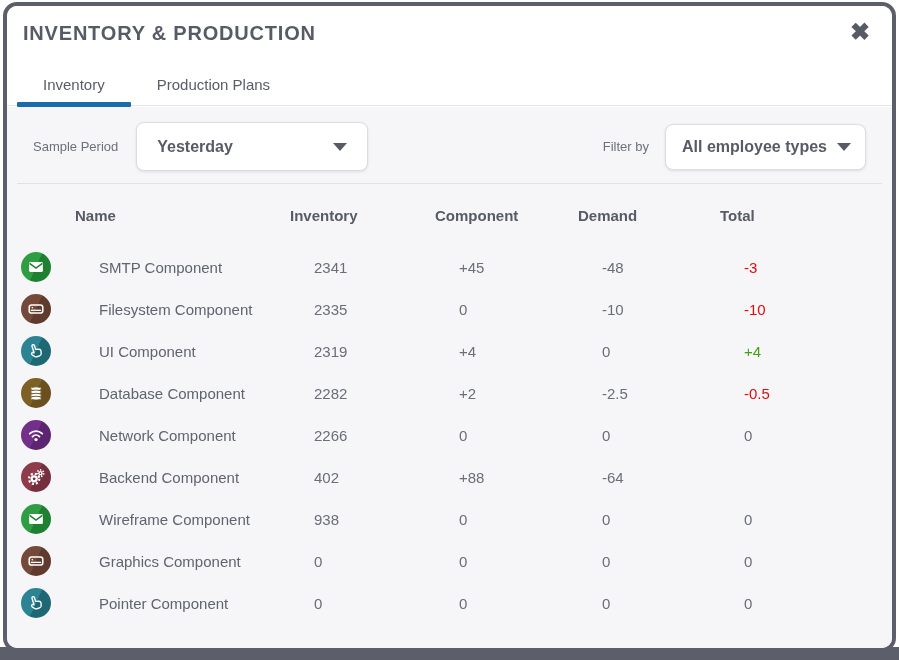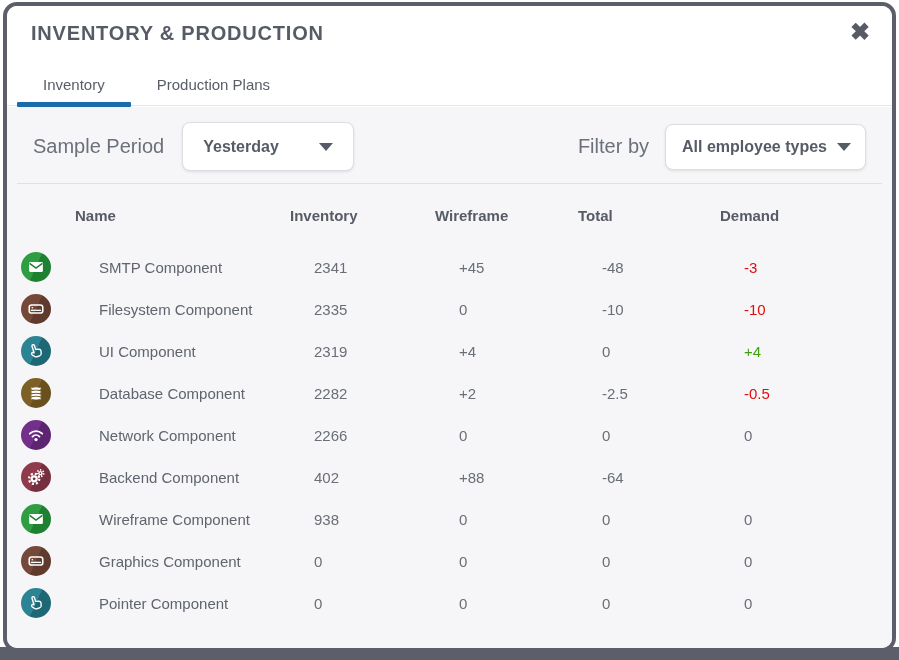--- a/index.html
+++ b/index.html
@@ -6,42 +6,42 @@
   html, body { width: 899px; height: 660px; overflow: hidden; background: #ffffff;
     font-family: "Liberation Sans", sans-serif; }
 
   .bottom-bar { position: absolute; left: 0; right: 0; bottom: 0; height: 13px; background: #5c5f6a; }
 
   .dialog { position: absolute; top: 2px; left: 3px; right: 3px; bottom: 8px;
     background: #ffffff; border: 4px solid #5c5f6a; border-radius: 14px; overflow: hidden; }
 
   
   .dlg-header { position: relative; height: 58px; background: #fff; }
-  .dlg-title { position: absolute; left: 24px; top: 16px; font-size: 20px; font-weight: bold;
+  .dlg-title { position: absolute; left: 16px; top: 16px; font-size: 20px; font-weight: bold;
     letter-spacing: 0.8px; color: #565b66; }
   .close-btn { position: absolute; right: 22px; top: 12px; font-size: 24px; font-weight: bold;
     color: #565b66; cursor: pointer; line-height: 1.2; }
 
   
   .tabbar { position: relative; height: 42px; border-bottom: 1px solid #e5e5e9; padding-left: 10px;
     display: flex; align-items: stretch; background: #fff; }
   .tab { position: relative; display: flex; align-items: center; justify-content: center;
     padding: 0 26px; font-size: 15px; color: #585d67; cursor: pointer; }
   .tab.active::after { content: ""; position: absolute; left: 0; right: 0; bottom: -2px;
     height: 5px; background: var(--accent); border-radius: 1px; }
 
   
   .content { position: absolute; top: 101px; left: 0; right: 0; bottom: 0; background: #f6f6f8; }
 
   .filter-row { display: flex; align-items: center; padding: 15px 26px 12px 26px; }
-  .filter-label { font-size: 20px; color: #6b707a; text-align: center; }
+  .filter-label { font-size: 13px; color: #6b707a; text-align: center; }
   .dropdown { display: flex; align-items: center; justify-content: space-between;
     background: #fff; border: 1px solid #dcdce1; border-radius: 8px;
     box-shadow: 0 1px 3px rgba(0,0,0,0.10); cursor: pointer; }
-  .dd-period { width: 172px; height: 49px; margin-left: 18px; padding: 0 20px; }
+  .dd-period { width: 232px; height: 49px; margin-left: 18px; padding: 0 20px; }
   .dd-filter { width: 201px; height: 46px; margin-left: 16px; padding: 0 16px; }
   .dd-value { font-size: 16px; font-weight: bold; color: #565b66; white-space: nowrap; }
   .dd-caret { width: 0; height: 0; border-left: 7px solid transparent;
     border-right: 7px solid transparent; border-top: 8px solid #565b66; margin-left: 10px; }
   .spacer { flex: 1; }
 
   .divider { border-top: 1px solid #e1e1e5; margin: 0 10px; }
 
   
   .tbl-header, .tbl-row { display: grid;
@@ -95,23 +95,23 @@
         <span class="dd-caret"></span>
       </div>
     </div>
 
     <div class="divider"></div>
 
     <div class="tbl-header">
       <div class="col"></div>
       <div class="col">Name</div>
       <div class="col">Inventory</div>
-      <div class="col">Wireframe</div>
+      <div class="col">Component</div>
+      <div class="col">Demand</div>
       <div class="col">Total</div>
-      <div class="col">Demand</div>
     </div>
 
     <div>
   <div class="tbl-row">
     <div class="icon-cell">
       <span class="icon-circle" style="background: linear-gradient(115deg, rgb(47, 158, 67) 50%, rgb(30, 128, 49) 50%); --dark: #1e8031;">
   <svg viewBox="0 0 24 24">
     <rect x="4.5" y="6.5" width="15" height="11" rx="1.5" fill="#fff"></rect>
     <path d="M5 8 L12 13.2 L19 8" fill="none" stroke-width="1.7" style="stroke: var(--dark)"></path>
   </svg>

